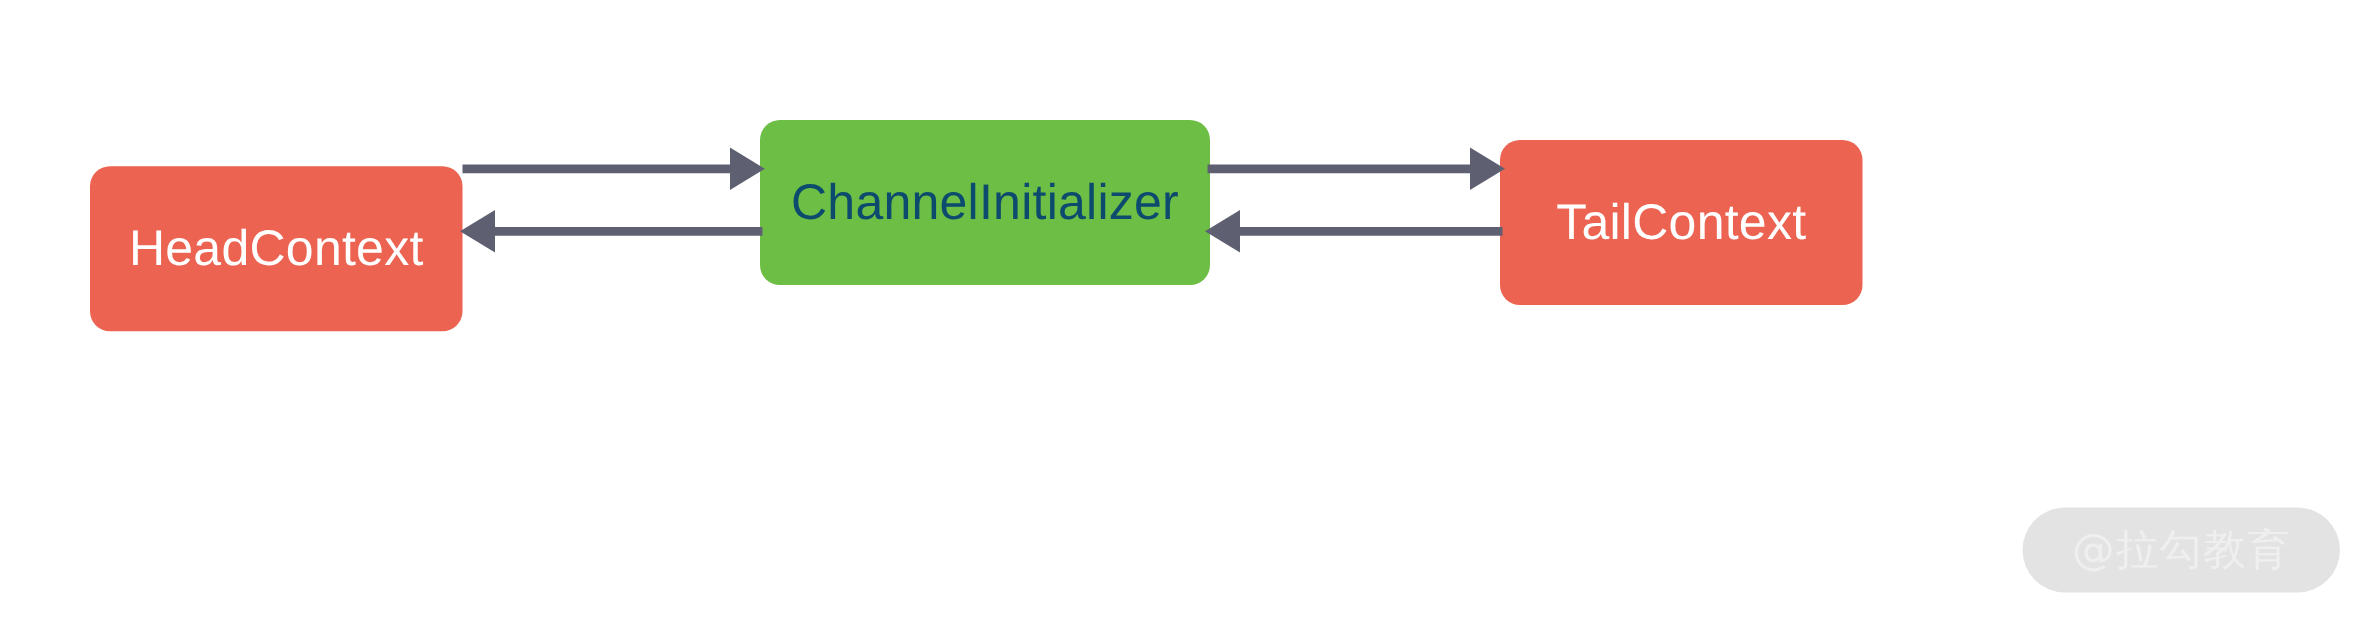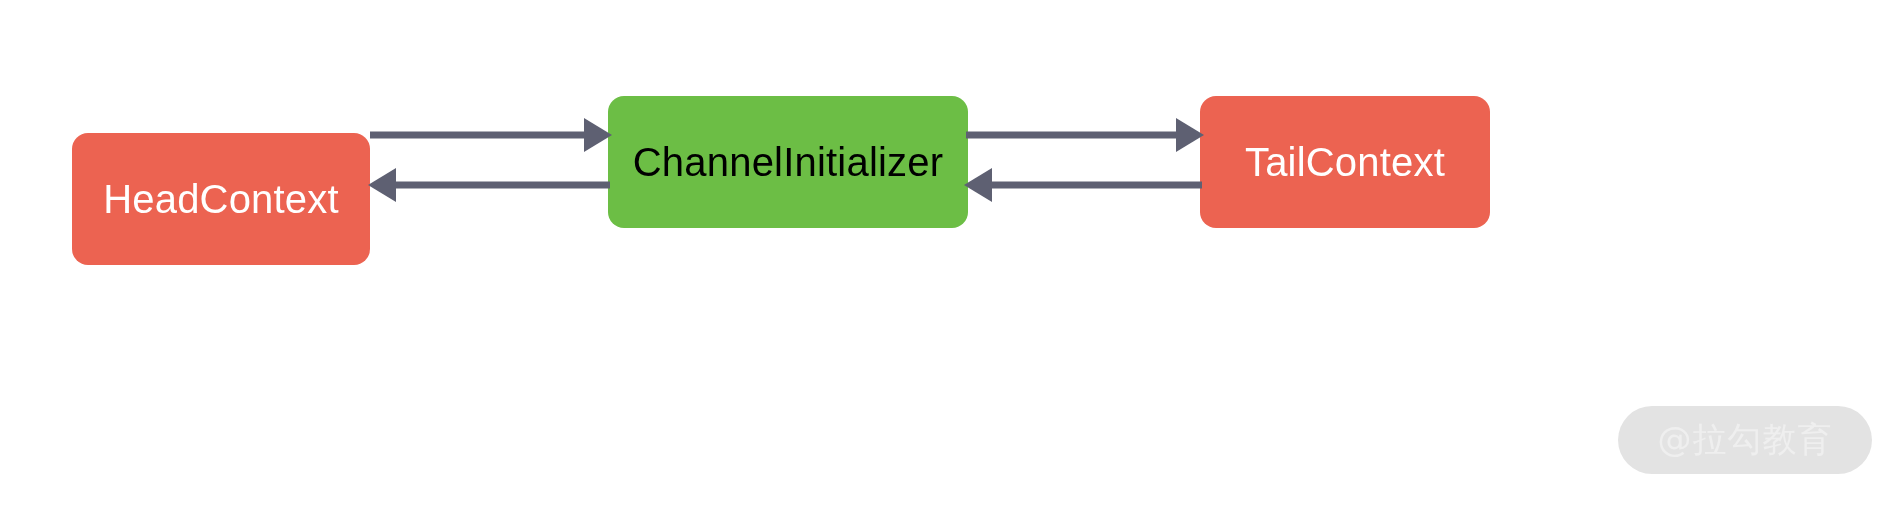--- a/index.html
+++ b/index.html
@@ -99,25 +99,25 @@
 </style>
 </head>
 <body style="background: rgb(255, 255, 255);">
 
 <div id="canvas">
 
   <div class="node" id="node-head" style="background: rgb(236, 99, 81); color: rgb(255, 255, 255); margin-top: 37px;">
     <span>HeadContext</span>
   </div>
 
-  <div class="node" id="node-init" style="background: rgb(108, 190, 69); color: #000000;">
+  <div class="node" id="node-init" style="background: rgb(108, 190, 69); color: #0c4a6e;">
     <span>ChannelInitializer</span>
   </div>
 
-  <div class="node" id="node-tail" style="background: rgb(236, 99, 81); color: rgb(255, 255, 255);">
+  <div class="node" id="node-tail" style="background: rgb(236, 99, 81); color: rgb(255, 255, 255); margin-top: 16px;">
     <span>TailContext</span>
   </div>
 
   <div class="edge" id="edge-head-to-init">
     <svg width="240" height="40" viewBox="0 0 240 40">
       <line x1="0" y1="20" x2="218" y2="20" stroke="#5e6072" stroke-width="7"></line>
       <polygon points="214,3 242,20 214,37" fill="#5e6072"></polygon>
     </svg>
   </div>
 

